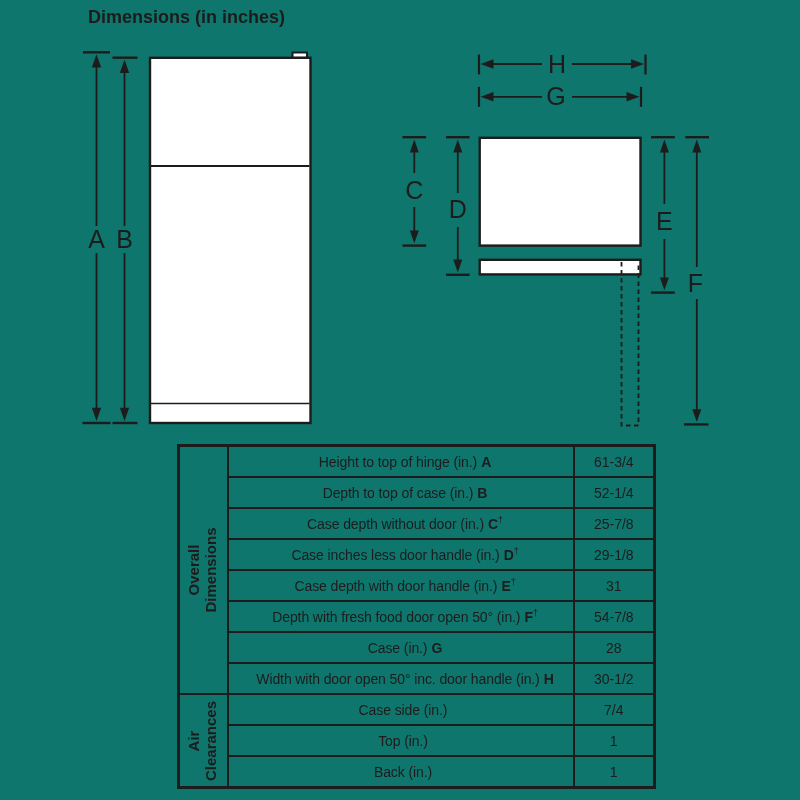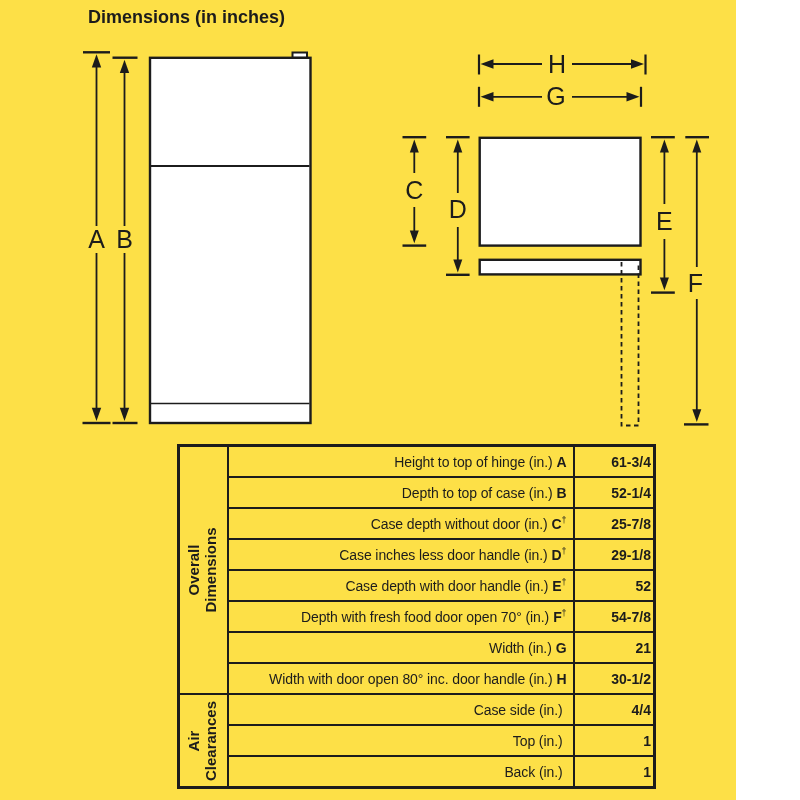--- a/index.html
+++ b/index.html
@@ -1,17 +1,17 @@
 <!DOCTYPE html>
 <html><head>
 <meta charset="utf-8">
 <style>
   html,body { margin:0; padding:0; background:#ffffff; }
   .page {
-    position:relative; width:736px; height:800px; background:#fde047;
+    position:relative; width:800px; height:800px; background:#0f766e;
     font-family:"Liberation Sans", sans-serif; color:#1c1c1c;
   }
   .title {
     position:absolute; left:88px; top:8px;
     font-size:18px; font-weight:bold; line-height:1.1; color:#1c1c1c;
   }
   svg.diagram { position:absolute; left:0; top:0; }
   .ln  { stroke:#1c1c1c; fill:none; }
   .fillw { fill:#ffffff; }
   .head { fill:#1c1c1c; stroke:none; }
@@ -19,24 +19,24 @@
     font-family:"Liberation Sans", sans-serif; font-size:25px;
     fill:#1c1c1c; text-anchor:middle;
   }
   .spec-table {
     position:absolute; left:177px; top:444px;
     border-collapse:collapse; table-layout:fixed; width:476px;
     font-size:14px; color:#1c1c1c;
   }
   .spec-table td { border:2px solid #1c1c1c; height:29px; vertical-align:middle; }
   .spec-table { border:3px solid #1c1c1c; }
-  td.desc { padding:0 6px 0 15px; text-align:right; white-space:nowrap; letter-spacing:-0.1px; }
+  td.desc { padding:0 6px 0 15px; text-align:center; white-space:nowrap; letter-spacing:-0.1px; }
   td.desc b.ltr { margin-left:4px; }
   td.desc sup { font-size:9px; }
-  td.val { text-align:right; font-weight:bold; padding:0 2px; }
+  td.val { text-align:center; font-weight:normal; padding:0 2px; }
   td.hdr { position:relative; }
   td.hdr .vh {
     position:absolute; left:50%; top:50%;
     transform:translate(-50%,-50%) rotate(-90deg);
     white-space:nowrap; text-align:center;
     font-weight:bold; font-size:15px; line-height:1.12;
   }
 </style>
 </head>
 <body>
@@ -165,43 +165,43 @@
       <tr>
         <td class="desc"><span>Case depth without door (in.)</span><b class="ltr">C</b><sup>†</sup></td>
         <td class="val">25-7/8</td>
       </tr>
       <tr>
         <td class="desc"><span>Case inches less door handle (in.)</span><b class="ltr">D</b><sup>†</sup></td>
         <td class="val">29-1/8</td>
       </tr>
       <tr>
         <td class="desc"><span>Case depth with door handle (in.)</span><b class="ltr">E</b><sup>†</sup></td>
-        <td class="val">52</td>
-      </tr>
-      <tr>
-        <td class="desc"><span>Depth with fresh food door open 70° (in.)</span><b class="ltr">F</b><sup>†</sup></td>
+        <td class="val">31</td>
+      </tr>
+      <tr>
+        <td class="desc"><span>Depth with fresh food door open 50° (in.)</span><b class="ltr">F</b><sup>†</sup></td>
         <td class="val">54-7/8</td>
       </tr>
       <tr>
-        <td class="desc"><span>Width (in.)</span><b class="ltr">G</b><sup></sup></td>
-        <td class="val">21</td>
-      </tr>
-      <tr>
-        <td class="desc"><span>Width with door open 80° inc. door handle (in.)</span><b class="ltr">H</b><sup></sup></td>
+        <td class="desc"><span>Case (in.)</span><b class="ltr">G</b><sup></sup></td>
+        <td class="val">28</td>
+      </tr>
+      <tr>
+        <td class="desc"><span>Width with door open 50° inc. door handle (in.)</span><b class="ltr">H</b><sup></sup></td>
         <td class="val">30-1/2</td>
       </tr>
       <tr>
         <td class="hdr" rowspan="3">
           <div class="vh">
             <div>Air</div>
             <div>Clearances</div>
           </div>
         </td>
         <td class="desc"><span>Case side (in.)</span><b class="ltr"></b><sup></sup></td>
-        <td class="val">4/4</td>
+        <td class="val">7/4</td>
       </tr>
       <tr>
         <td class="desc"><span>Top (in.)</span><b class="ltr"></b><sup></sup></td>
         <td class="val">1</td>
       </tr>
       <tr>
         <td class="desc"><span>Back (in.)</span><b class="ltr"></b><sup></sup></td>
         <td class="val">1</td>
       </tr>
     </tbody>

